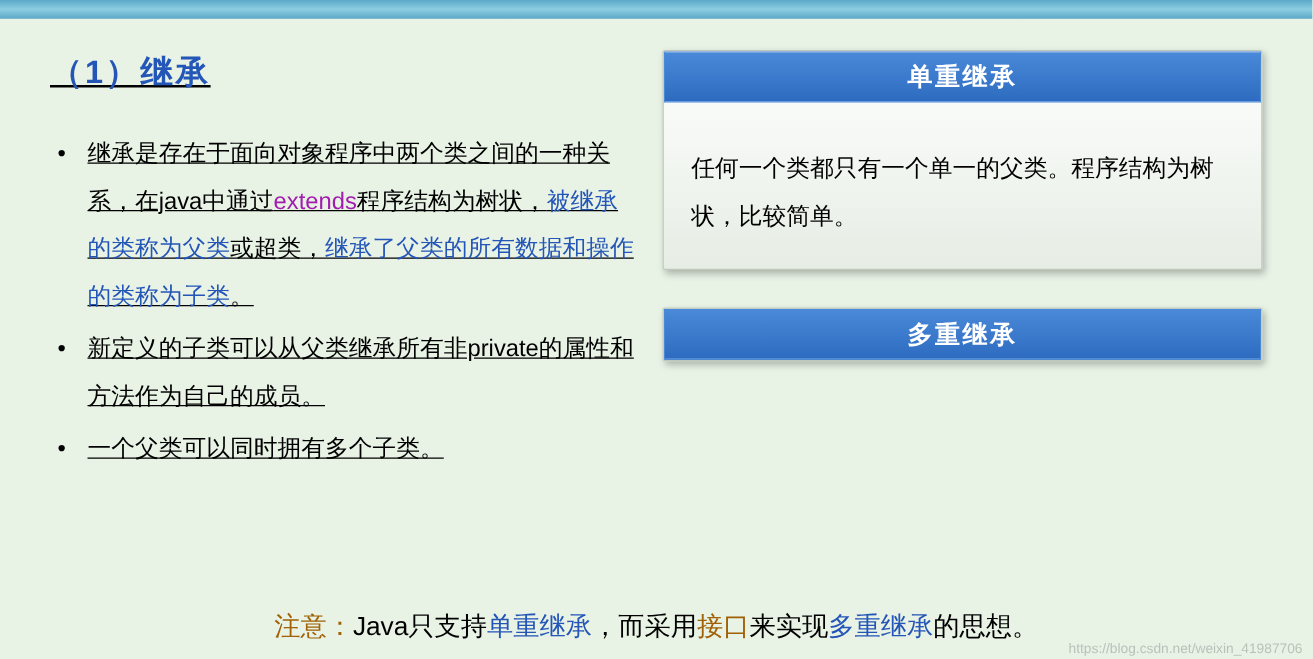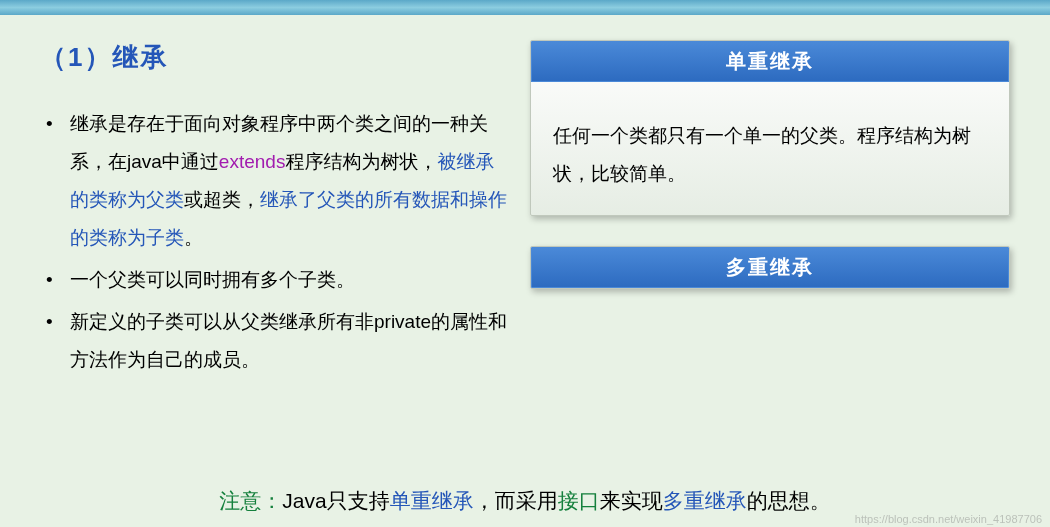--- a/index.html
+++ b/index.html
@@ -17,20 +17,21 @@
       background: linear-gradient(to bottom, #5ba8c8 0%, #8ccde0 50%, #5ba8c8 100%);
     }
     .content {
       display: flex;
       padding: 25px 25px 0 40px;
       height: 440px;
     }
     .left {
       width: 490px;
       padding-right: 22px;
+      text-decoration: underline;
     }
     .title {
       color: #2456b8;
       font-size: 26px;
       font-weight: bold;
       margin-bottom: 30px;
       letter-spacing: 2px;
     }
     .bullets {
       list-style: none;
@@ -82,21 +83,21 @@
       color: #000;
     }
     .footer {
       position: absolute;
       bottom: 12px;
       left: 0;
       width: 100%;
       text-align: center;
       font-size: 21px;
     }
-    .footer-red { color: #15803d; }
+    .footer-red { color: #a16207; }
     .footer-blue { color: #2456b8; }
     .watermark {
       position: absolute;
       bottom: 2px;
       right: 8px;
       font-size: 11px;
       color: rgba(120,120,120,0.4);
       font-family: Arial, sans-serif;
     }
   </style>
@@ -105,22 +106,22 @@
 
 <div class="top-bar"></div>
 
 <div class="content">
   <div class="left">
     <div class="title">（1）继承</div>
     <ul class="bullets">
       <li>
         <span>继承是存在于面向对象程序中两个类之间的一种关系，在java中通过</span><span class="red">extends</span><span>程序结构为树状，</span><span class="blue">被继承的类称为父类</span><span>或超类，</span><span class="blue">继承了父类的所有数据和操作的类称为子类</span><span>。</span>
       </li>
+      <li><span>新定义的子类可以从父类继承所有非private的属性和方法作为自己的成员。</span></li>
       <li><span>一个父类可以同时拥有多个子类。</span></li>
-      <li><span>新定义的子类可以从父类继承所有非private的属性和方法作为自己的成员。</span></li>
     </ul>
   </div>
 
   <div class="right">
     <div class="card">
       <div class="card-header">单重继承</div>
       <div class="card-body">任何一个类都只有一个单一的父类。程序结构为树状，比较简单。</div>
     </div>
     <div class="card">
       <div class="card-header">多重继承</div>

